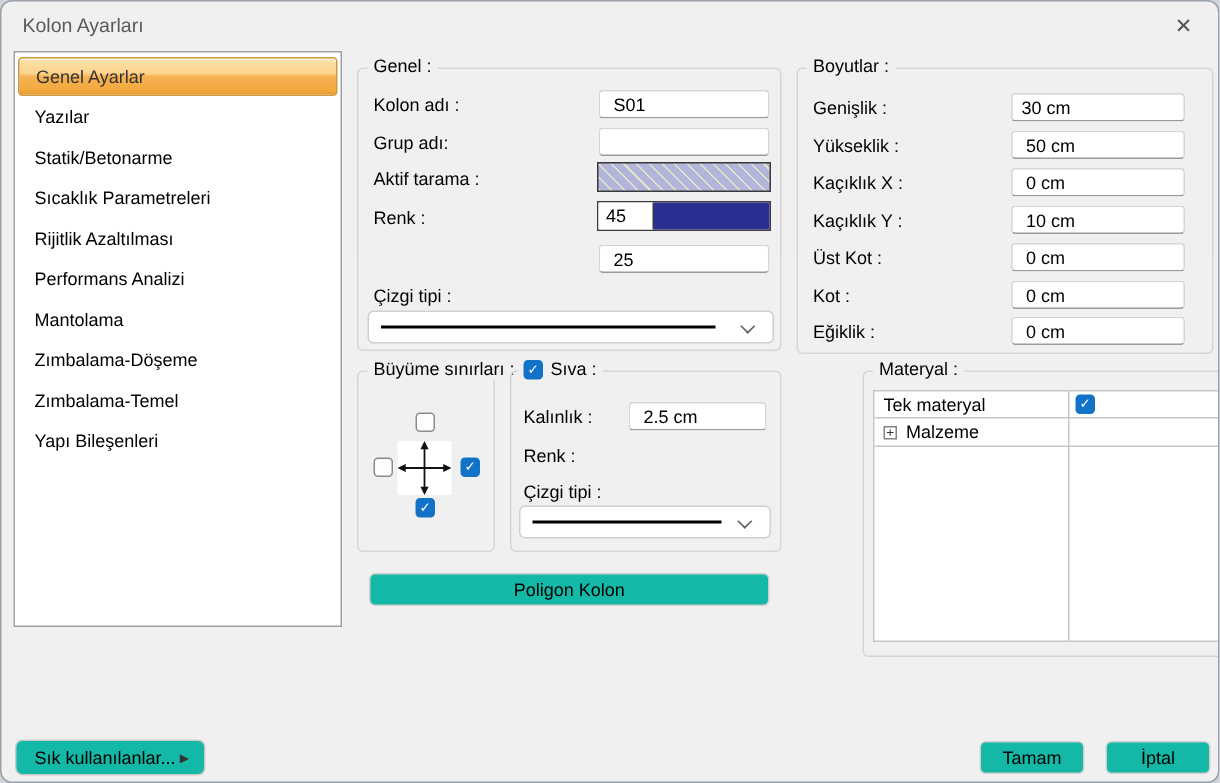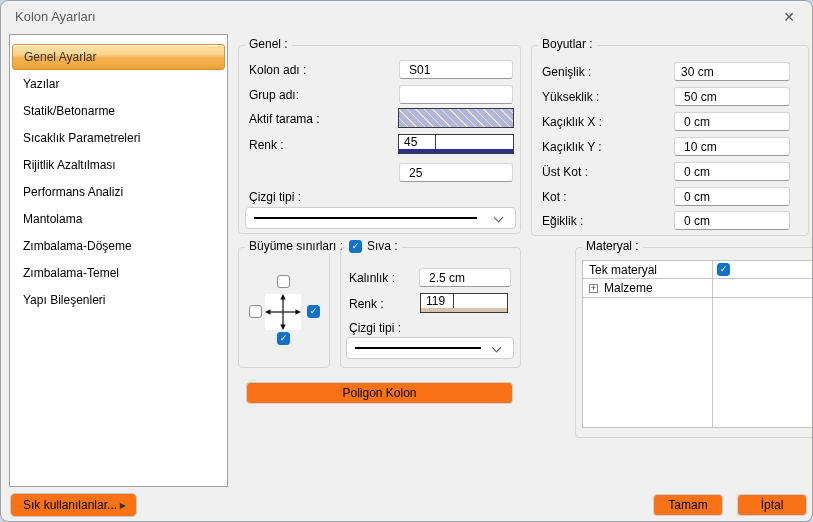--- a/index.html
+++ b/index.html
@@ -8,58 +8,58 @@
     position:relative;width:813px;height:522px;background:#f0f0f0;
     border:1px solid #9aa0a8;border-radius:8px;overflow:hidden;
     font-family:"Liberation Sans",sans-serif;font-size:12px;color:#000;
   }
   
   .titlebar{position:absolute;left:0;top:0;right:0;height:32px;}
   .title{position:absolute;left:14px;top:8px;font-size:13px;color:#5a5a5a;}
   .close-btn{position:absolute;right:12px;top:5px;width:22px;height:22px;
     display:flex;align-items:center;justify-content:center;color:#555;font-size:14px;cursor:default;}
   
-  .sidebar{position:absolute;left:8px;top:33px;width:219px;height:453px;
-    background:#fff;border:1px solid #a0a0a0;padding-top:8px;}
+  .sidebar{position:absolute;left:8px;top:33px;width:219px;height:384px;
+    background:#fff;border:1px solid #a0a0a0;padding-top:2px;}
   .side-item{height:27px;display:flex;align-items:center;padding-left:13px;color:#000;}
   .side-item.selected{
     height:26px;margin:1px 2px 0 2px;padding-left:11px;border:1px solid #cf9a3f;border-radius:3px;
     background:linear-gradient(180deg,#fde3a9 0%,#fbd28b 42%,#f6b254 50%,#f2a93e 88%,#e89a33 100%);
     box-shadow:inset 0 1px 0 rgba(255,255,255,.65);color:#333;
   }
   
   .group{position:absolute;border:1px solid #d5d5d5;border-radius:4px;}
   .legend{position:absolute;top:-9px;left:6px;background:#f0f0f0;padding:0 4px;white-space:nowrap;}
   .legend-flex{display:flex;align-items:center;gap:5px;}
   
   .tbox{position:absolute;height:19px;background:#fff;border:1px solid #d5d5d5;border-bottom-color:#9a9a9a;
     border-radius:3px;font-family:"Liberation Sans",sans-serif;font-size:12px;color:#000;padding:0 0 0 9px;outline:none;}
   .lab{position:absolute;white-space:nowrap;}
   
-  .color-field{position:absolute;height:20px;border:1px solid #3a3a3a;display:flex;background:#fff;flex-direction:column;}
+  .color-field{position:absolute;height:20px;border:1px solid #3a3a3a;display:flex;background:#fff;}
   .color-num{width:37px;border-right:1px solid #3a3a3a;display:flex;align-items:center;padding-left:5px;background:#fff;}
   .color-fill{flex:1;}
   .swatch{position:absolute;border:1px solid #3a3a3a;}
   .hatch{background-color:#b2b6da;
     background-image:repeating-linear-gradient(45deg,rgba(236,231,200,.95) 0 1px,transparent 1px 6px);}
   
   .combo{position:absolute;height:22px;background:#fff;border:1px solid #cfcfcf;border-radius:4px;}
   .combo .line{position:absolute;left:8px;right:38px;top:50%;height:2px;margin-top:-1px;background:#000;}
   .combo .chev{position:absolute;right:13px;top:6px;width:7px;height:7px;
     border-right:1.5px solid #5a5a5a;border-bottom:1.5px solid #5a5a5a;transform:rotate(45deg);}
   
   .cb{width:13px;height:13px;border:1px solid #8b8b8b;border-radius:3px;background:#fdfdfd;
     display:flex;align-items:center;justify-content:center;}
   .cb.checked{background:#1272c7;border-color:#1272c7;}
   .cb.checked::after{content:"✓";color:#fff;font-size:9px;line-height:1;}
   .cb.abs{position:absolute;}
   
   .cross-box{position:absolute;width:36px;height:36px;background:#fff;}
   
-  .btn{position:absolute;background:#f97316;border:1px solid #d0d0d0;border-radius:4px;
+  .btn{position:absolute;background:#14b8a6;border:1px solid #d0d0d0;border-radius:4px;
     display:flex;align-items:center;justify-content:center;font-size:12px;color:#000;}
   .fav-btn{justify-content:space-between;padding:0 10px 0 12px;border-radius:5px;border-color:#c9c9c9;}
   .fav-arrow{font-size:8px;color:#333;}
   
   .mat-table{position:absolute;left:6px;top:12px;width:261px;height:168px;background:#fff;border:1px solid #c6c6c6;}
   .mat-divider{position:absolute;left:129px;top:0;bottom:0;width:1px;background:#c6c6c6;}
   .mat-row{position:absolute;left:0;right:0;display:flex;align-items:flex-start;border-bottom:1px solid #c6c6c6;}
   .mat-row1{top:0;height:18px;}
   .mat-row2{top:18px;height:19px;}
   .mat-cell-l{width:129px;display:flex;align-items:center;padding-left:6px;gap:6px;height:100%;}
@@ -151,24 +151,20 @@
   </div>
 
   <div class="group" style="left:339px;top:246px;width:181px;height:121px;">
     <span class="legend legend-flex" style="left:4px;">
       <span class="cb checked"></span>
       <span>Sıva :</span>
     </span>
     <span class="lab" style="left:8px;top:23px;">Kalınlık :</span>
     <input class="tbox" style="left: 78px; top: 20px; width: 92px;" value="2.5 cm">
     <span class="lab" style="left:8px;top:49px;">Renk :</span>
-    <div class="color-field" style="left:79px;top:45px;width:88px;">
-      <div class="color-num" style="width:33px;">119</div>
-      <div class="color-fill" style="background:#d7c3ad;"></div>
-    </div>
     <span class="lab" style="left:8px;top:73px;">Çizgi tipi :</span>
     <div class="combo" style="left:5px;top:89px;width:168px;">
       <div class="line" style="right:32px;"></div>
       <div class="chev"></div>
     </div>
   </div>
 
   <div class="group" style="left:530px;top:246px;width:278px;height:191px;margin-left:44px;">
     <span class="legend">Materyal :</span>
     <div class="mat-table">

